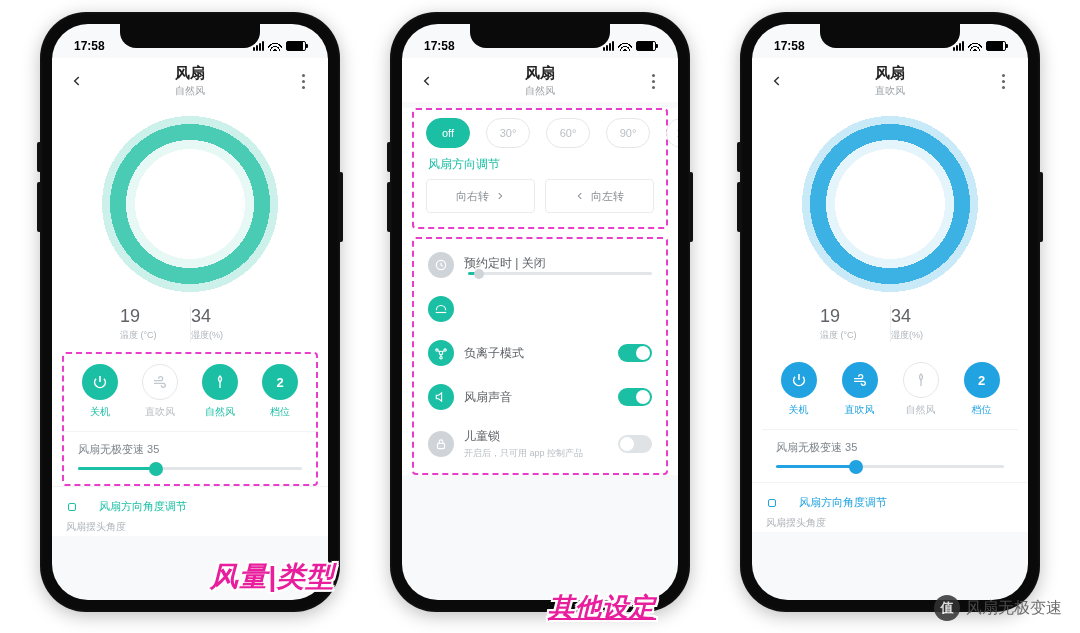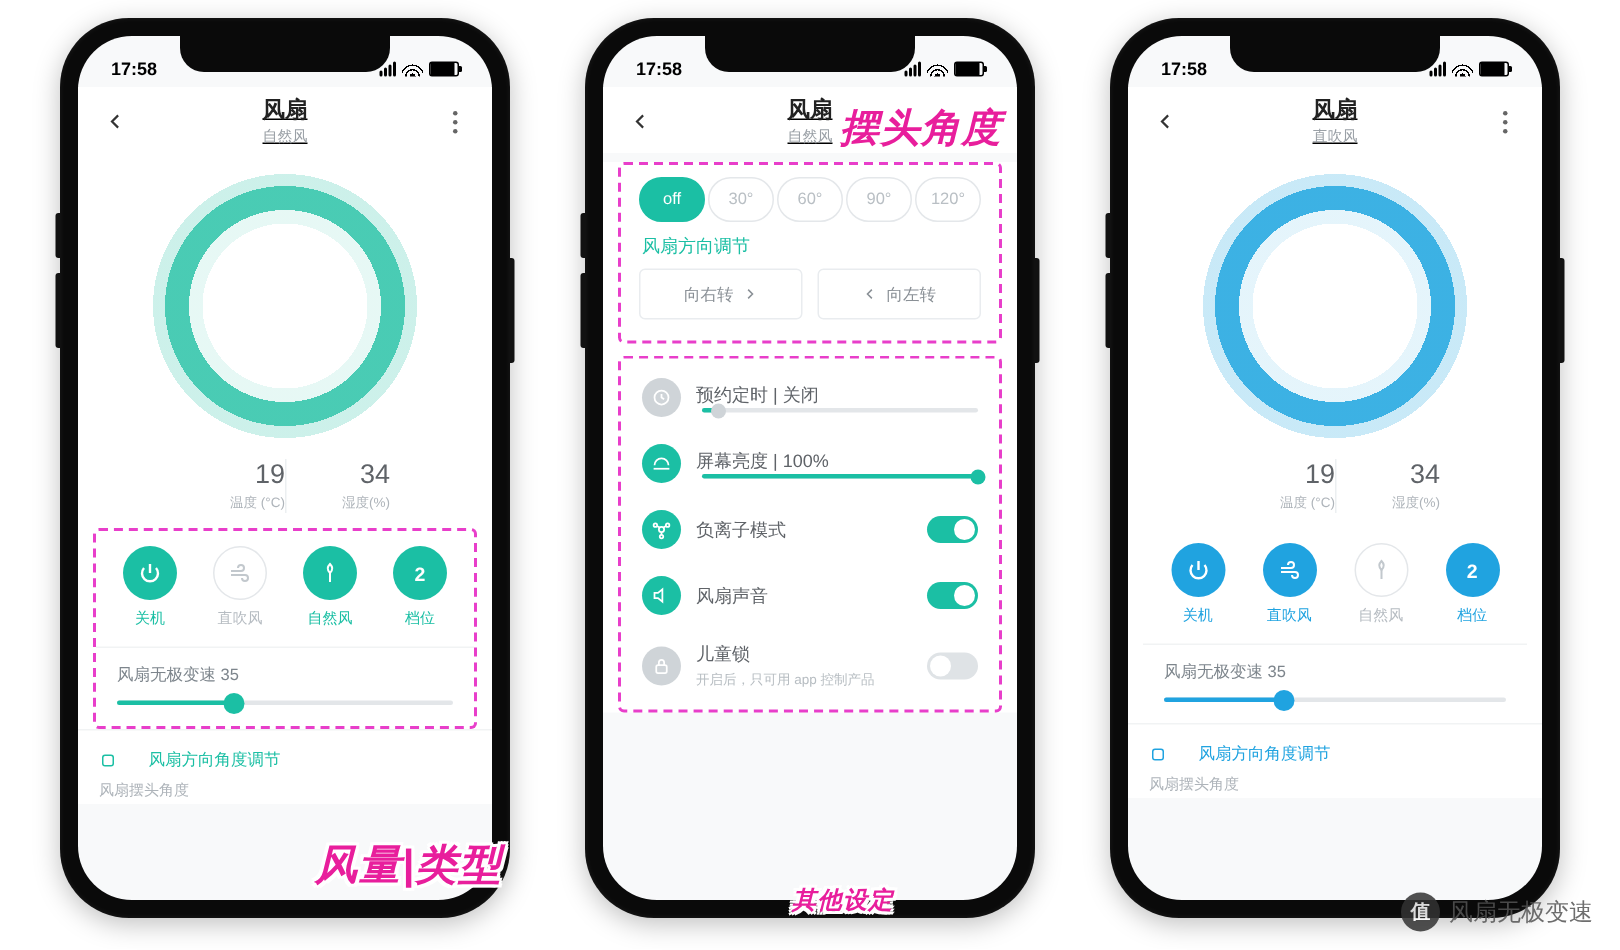--- a/index.html
+++ b/index.html
@@ -52,21 +52,21 @@
   radial-gradient(circle at 50% 100%, transparent 7px, #000 7px 8px, transparent 8px);
 }
 .battery { width: 20px; height: 10px; border:1px solid #000; border-radius:2px; position:relative; }
 .battery::after { content:""; position:absolute; right:-3px; top:2px; width:2px; height:4px; background:#000; border-radius:0 1px 1px 0; }
 .battery i { display:block; width:90%; height:100%; background:#000; }
 
 .topbar {
   display:flex; align-items:center; justify-content:space-between;
   padding: 6px 16px 4px; background:#fff;
 }
-.topbar .title-block { text-align:center; flex:1;text-decoration:underline; }
+.topbar .title-block { text-align:center; flex:1; }
 .topbar .ttl { font-size:15px; font-weight:600; color:#222; }
 .topbar .sub { font-size:10px; color:#9aa0a6; margin-top:1px; }
 .back-arrow { width:18px; height:18px; display:flex; align-items:center; justify-content:center; color:#333; }
 .kebab { width:18px; display:flex; flex-direction:column; gap:3px; align-items:center; justify-content:center; }
 .kebab span { width:3px; height:3px; background:#666; border-radius:50%; }
 
 .content { background:#fff; }
 
 
 .ring-wrap { display:flex; justify-content:center; padding: 12px 0 8px; }
@@ -75,21 +75,21 @@
   position:relative;
 }
 .ring.teal {
   background: radial-gradient(circle, transparent 55px, rgba(54,198,172,.12) 55px 64px, rgba(54,198,172,.9) 64px 80px, rgba(54,198,172,.25) 80px 88px, transparent 88px);
 }
 .ring.blue {
   background: radial-gradient(circle, transparent 55px, rgba(39,169,225,.12) 55px 64px, rgba(39,169,225,.9) 64px 80px, rgba(39,169,225,.25) 80px 88px, transparent 88px);
 }
 
 .metrics { display:flex; justify-content:center; gap:0; padding: 4px 0 10px; }
-.metric { width: 70px; text-align:right; }
+.metric { width: 70px; text-align:left; }
 .metric + .metric { border-left:1px solid #eceff1; }
 .metric .val { font-size:18px; color:#5f6368; font-weight:300; }
 .metric .lab { font-size:9px; color:#aeb4ba; margin-top:2px; }
 
 
 .dash-box { border:2px dashed #e83eca; border-radius:4px; }
 
 .mode-row { display:flex; justify-content:space-around; padding: 10px 6px 6px; }
 .mode-btn { display:flex; flex-direction:column; align-items:center; gap:5px; }
 .mode-circle {
@@ -109,21 +109,21 @@
 .slider-thumb { position:absolute; top:50%; transform:translate(-50%,-50%); width:14px; height:14px; border-radius:50%; }
 .sf-teal { background:#1bbfa4; } .st-teal { background:#1bbfa4; }
 .sf-blue { background:#20a3e0; } .st-blue { background:#20a3e0; }
 
 .foot-links { padding: 8px 14px 2px; border-top:1px solid #f1f3f4; }
 .foot-link { font-size:11px; color:#1bbfa4; display:flex; align-items:center; gap:21px; padding:4px 0; }
 .foot-link.blue { color:#20a3e0; }
 .foot-sub { font-size:10px; color:#aeb4ba; padding:2px 0 0; }
 
 
-.angle-row { display:flex; gap:2px; padding: 8px 12px 6px; }
+.angle-row { display:flex; gap:16px; padding: 8px 12px 6px; }
 .angle-pill {
   flex: none; width:44px; height:30px; border-radius:16px; display:flex; align-items:center; justify-content:center;
   font-size:11px; border:1px solid #e4e7ea; color:#b9bfc4; background:#fff;
 }
 .angle-pill.on { background:#1bbfa4; color:#fff; border-color:#1bbfa4; }
 .sec-lab { font-size:12px; color:#1bbfa4; padding: 2px 14px 6px; }
 .dir-row { display:flex; gap:10px; padding: 0 12px 10px; }
 .dir-btn { flex:1; height:34px; border:1px solid #e9ecef; border-radius:4px; display:flex; align-items:center; justify-content:center; gap:6px; font-size:11px; color:#8a9096; background:#fff; }
 
 .settings { padding: 4px 0; }
@@ -349,27 +349,20 @@
                   </div>
               </div>
             </div>
             <div class="set-row">
               <div class="set-ico on">
                   <svg width="14" height="14" viewBox="0 0 24 24" fill="none" stroke="#fff" stroke-width="2">
                     <path d="M4 14a8 8 0 0 1 16 0"></path>
                     <path d="M3 18h18"></path>
                   </svg>
                 </div>
-              <div style="flex:1">
-                <div class="set-text">屏幕亮度 | 100%</div>
-                <div class="mini-slider">
-                    <div class="fill" style="width:100%"></div>
-                    <div class="thumb" style="left:100%"></div>
-                  </div>
-              </div>
             </div>
             <div class="set-row">
               <div class="set-ico on">
                   <svg width="14" height="14" viewBox="0 0 24 24" fill="none" stroke="#fff" stroke-width="2">
                     <circle cx="12" cy="12" r="3"></circle>
                     <circle cx="5" cy="7" r="2"></circle>
                     <circle cx="19" cy="7" r="2"></circle>
                     <circle cx="12" cy="20" r="2"></circle>
                     <path d="M7 8l3 2M17 8l-3 2M12 15v3"></path>
                   </svg>
@@ -507,22 +500,21 @@
                 <rect x="5" y="5" width="14" height="14" rx="3"></rect>
               </svg>
             <span>风扇方向角度调节</span>
           </div>
           <div class="foot-sub">风扇摆头角度</div>
         </div>
       </div>
     </div>
   </div>
 
-  <div class="annot" style="left:560px; top:68px; font-size:26px;">摆头角度</div>
   <div class="annot" style="left:210px; top:558px; font-size:28px;">风量|类型</div>
-  <div class="annot" style="left:528px; top:590px; font-size:16px;">其他设定</div>
+  <div class="annot" style="left:548px; top:590px; font-size:26px;text-decoration:underline;">其他设定</div>
 
   <div class="watermark">
     <div class="badge">值</div>
     <span>风扇无极变速</span>
   </div>
 
 </div>
 
 </body></html>

